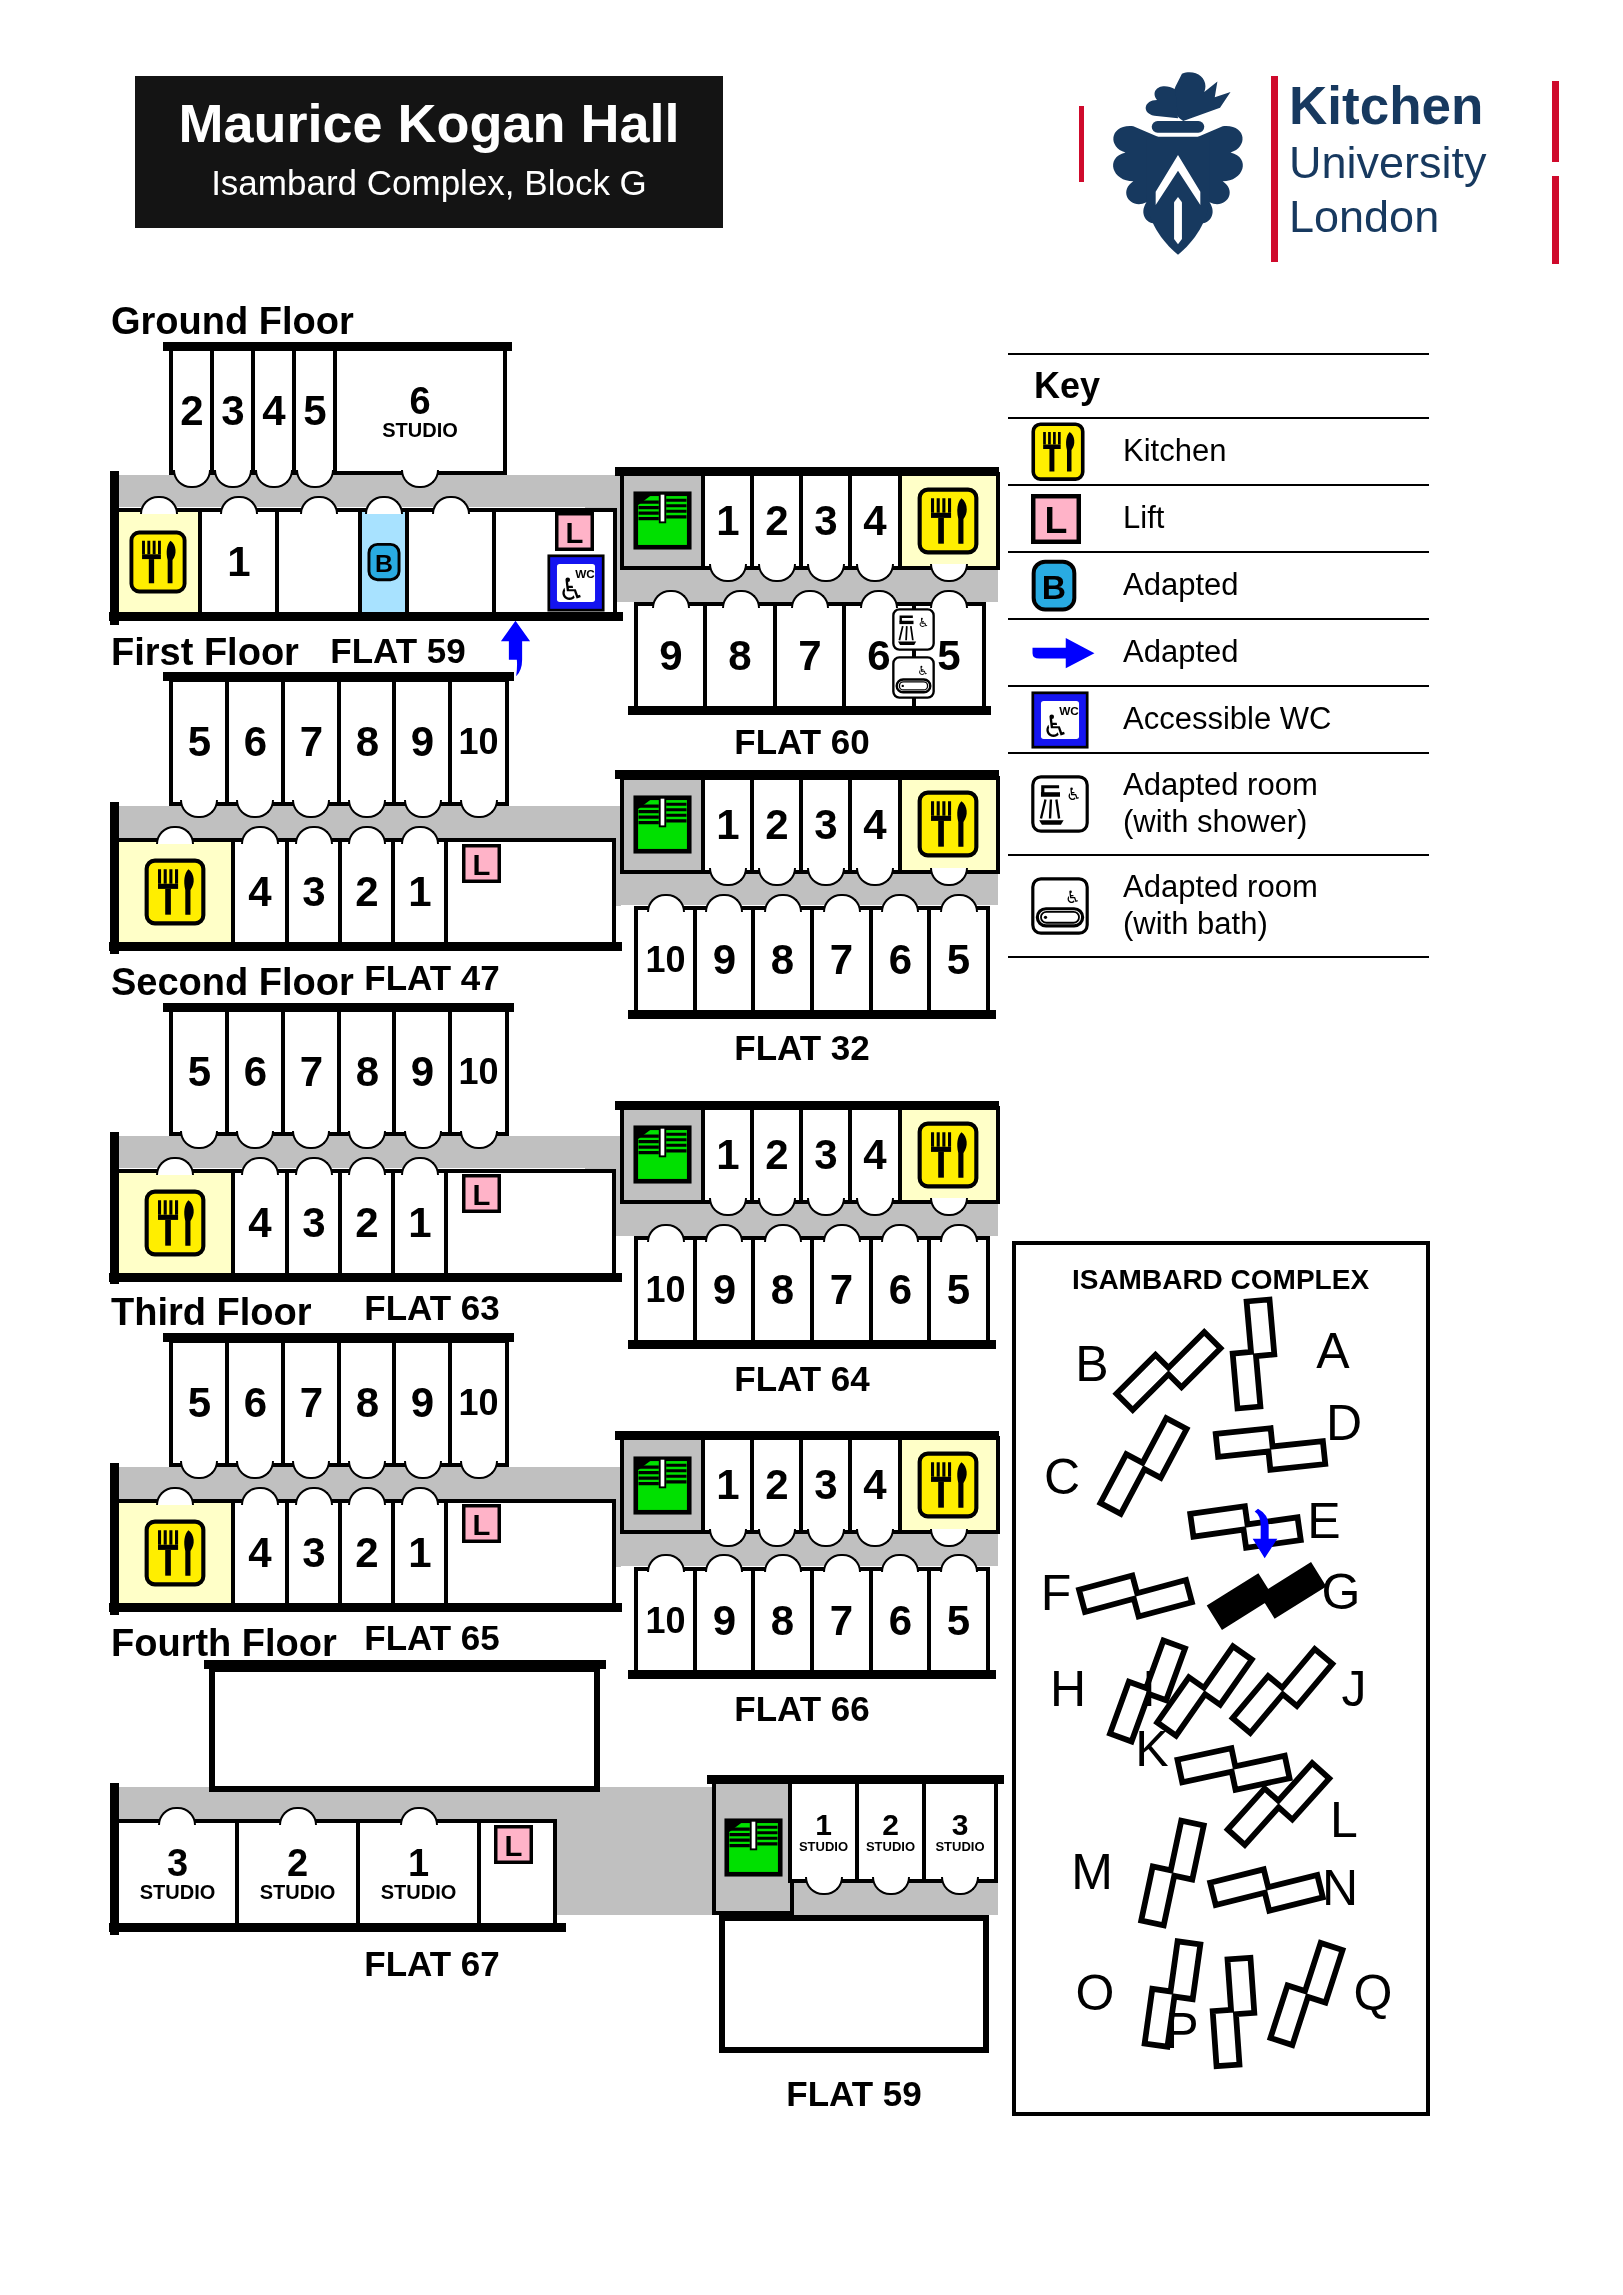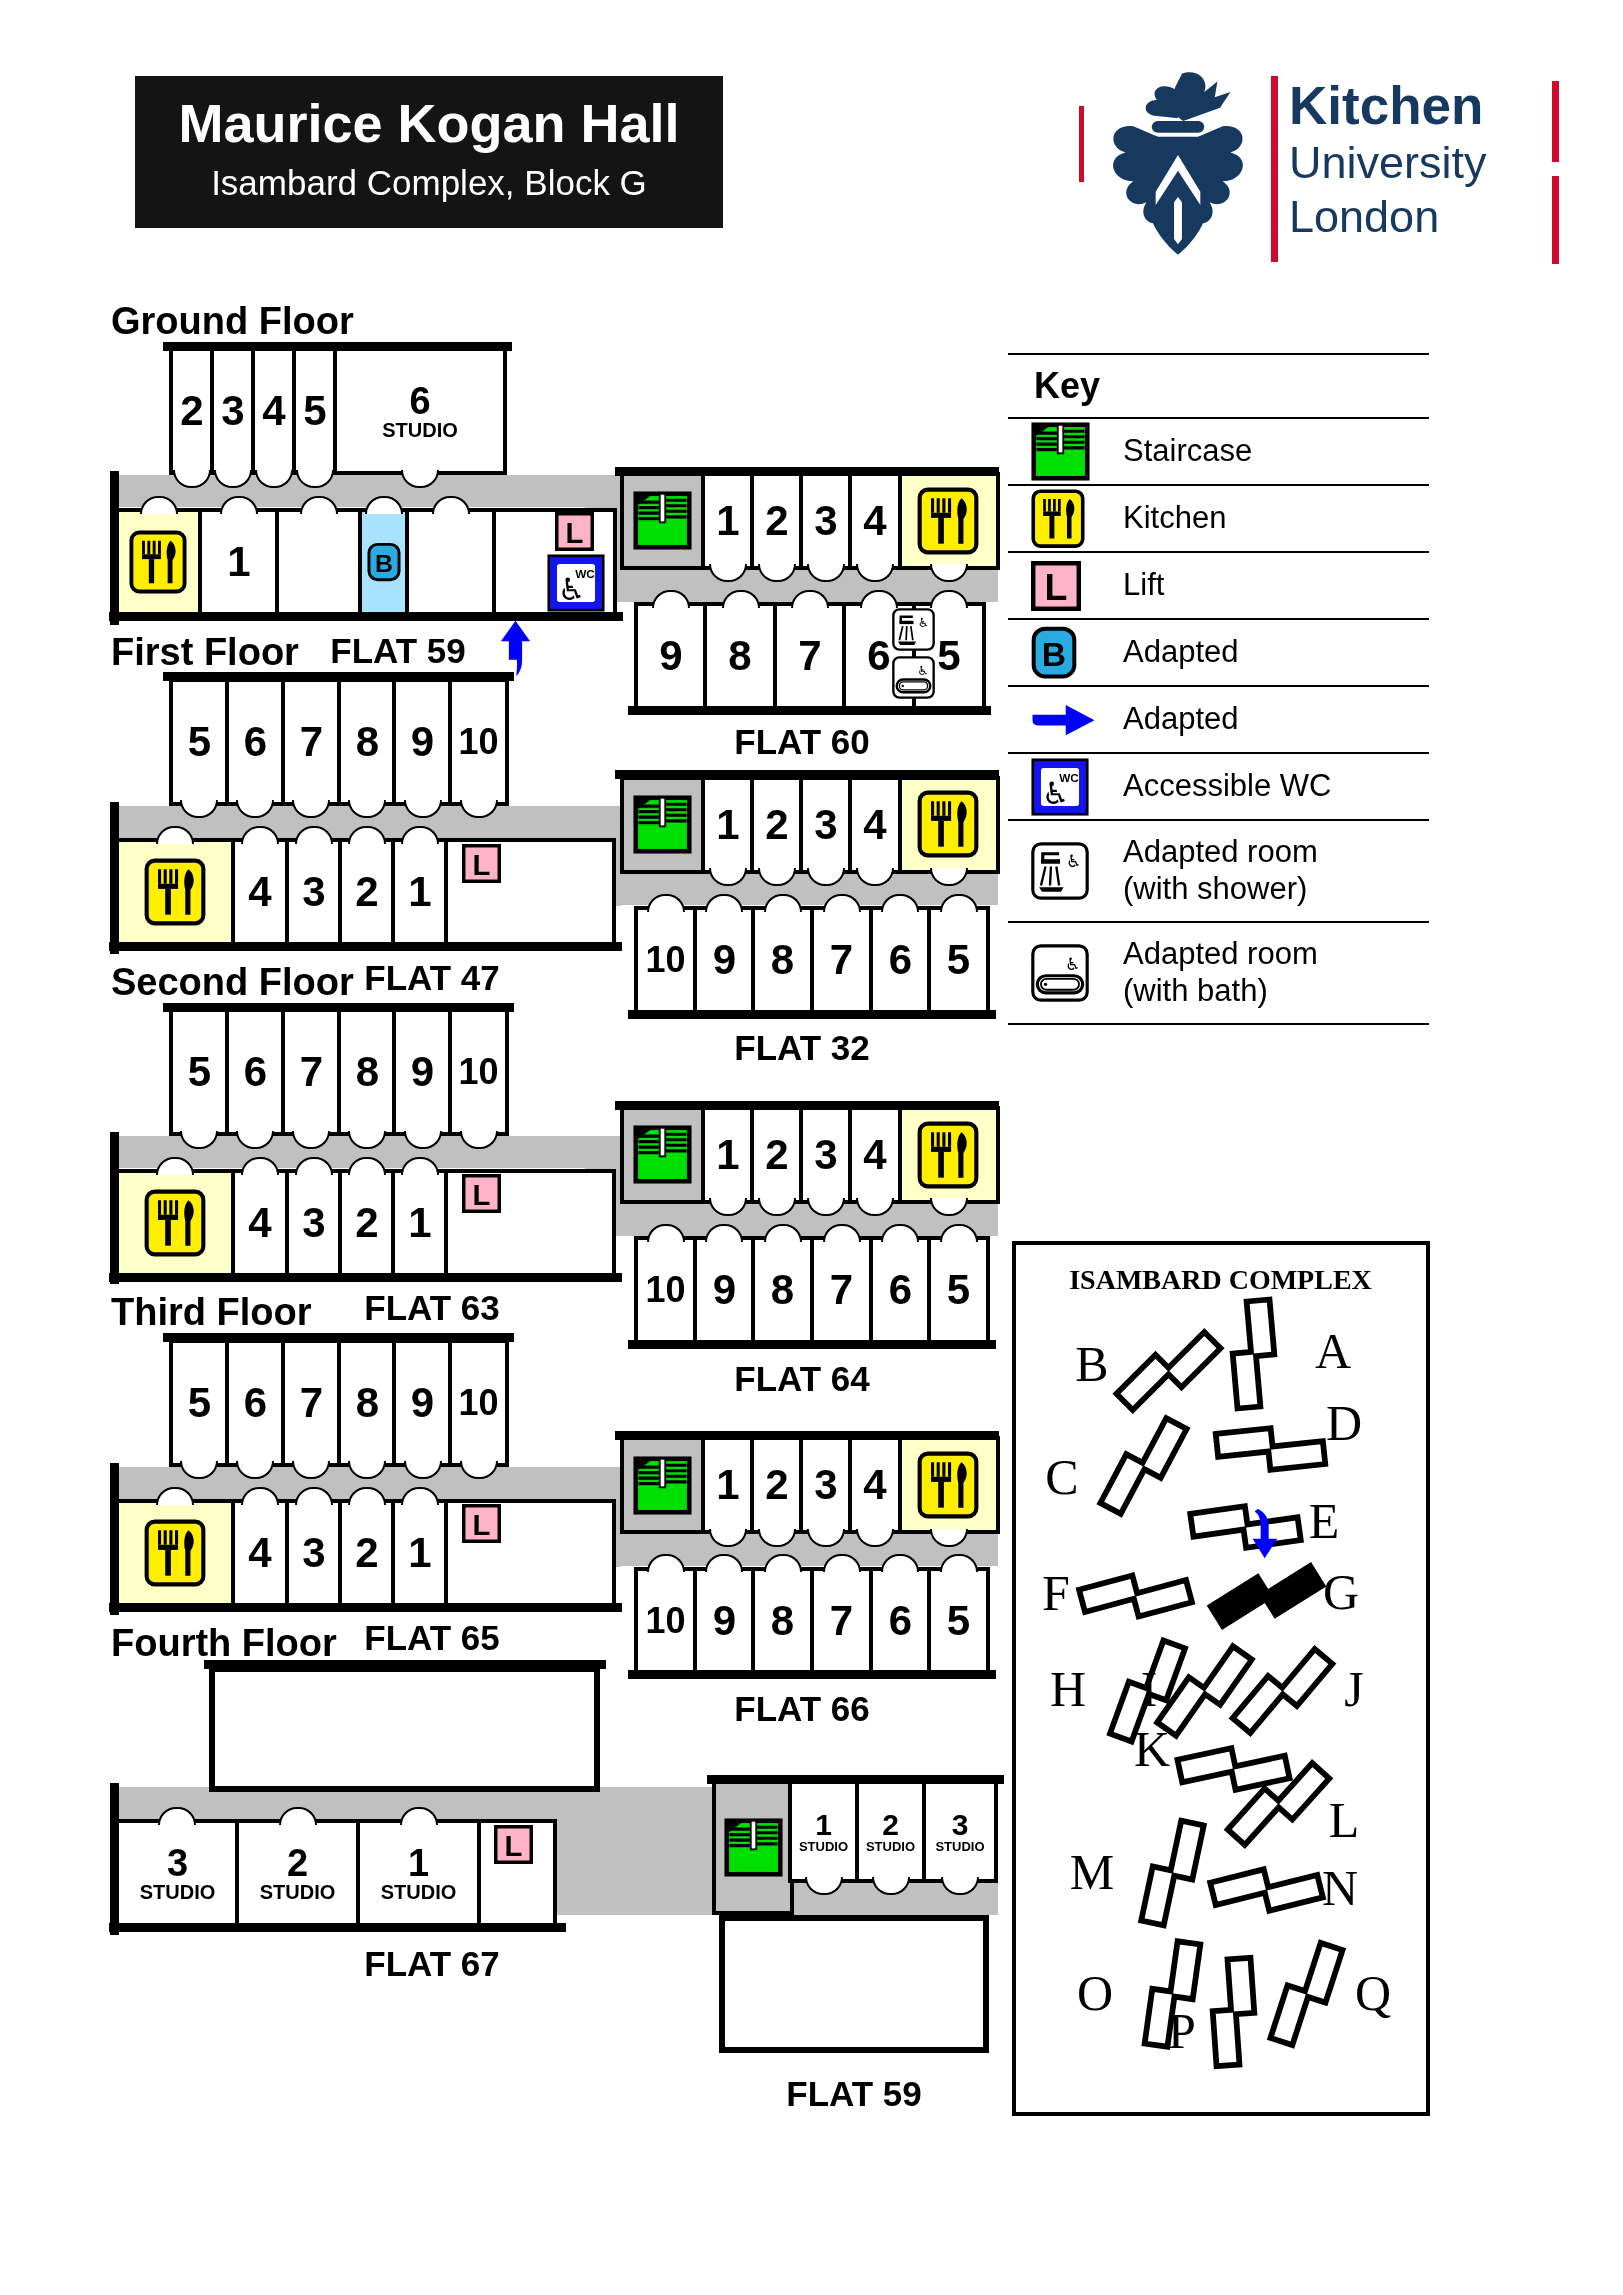--- a/index.html
+++ b/index.html
@@ -34,21 +34,21 @@
   
   #key{position:absolute;left:1008px;top:353px;width:421px;z-index:2;}
   .key-row{border-top:2.7px solid #000;display:flex;align-items:center;}
   .key-row:last-child{border-bottom:2.7px solid #000;}
   .key-head{height:62px;font-size:36px;font-weight:600;padding-left:26px;display:flex;align-items:center;}
   .key-item{min-height:65px;}
   .key-icon{width:73px;margin-left:23px;display:flex;align-items:center;justify-content:flex-start;flex:0 0 auto;}
   .key-label{font-size:31px;margin-left:19px;line-height:1.18;}
 
   
-  .map-box{border:4.7px solid #000;background:#fff;z-index:2;font-family:Liberation Serif, serif;}
+  .map-box{border:4.7px solid #000;background:#fff;z-index:2;}
   .map-title{position:absolute;text-align:center;font-size:28px;font-weight:700;}
   .map-letter{position:absolute;font-size:50px;font-weight:400;transform:translate(-50%,-50%);z-index:3;}
   .map-bld{position:absolute;z-index:2;}
   .map-bld svg{display:block;width:100%;height:100%;}
 </style>
 </head>
 <body>
 
 <div id="page">
 
@@ -76,34 +76,20 @@
     <div class="logo-bar" style="left:192px;top:9.4px;width:6.7px;height:186px;"></div>
     <div class="logo-text lg1" style="left:210px;top:8px;">Kitchen</div>
     <div class="logo-text lg2" style="left:210px;top:70px;">University</div>
     <div class="logo-text lg2" style="left:210px;top:124px;">London</div>
     <div class="logo-bar" style="left:473px;top:13.5px;width:6.7px;height:81px;"></div>
     <div class="logo-bar" style="left:473px;top:109px;width:6.7px;height:88px;"></div>
   </div>
 
   <div id="key">
       <div class="key-row key-head">Key</div>
-      <div class="key-row key-item">
-        <div class="key-icon">
-          <div style="width:59px;height:59px;"><svg viewBox="0 0 64 64">
-              <rect x="3" y="3" width="58" height="58" fill="#00e000" stroke="#000" stroke-width="5"></rect>
-              <path d="M3 3 L22 3 L3 17 Z" fill="#000"></path>
-              <g stroke="#000" stroke-width="3.4">
-                <path d="M6 12 H28 M6 18 H28 M6 24 H28 M6 30 H28"></path>
-                <path d="M36 10 H58 M36 16 H58 M36 22 H58 M36 28 H58"></path>
-              </g>
-              <rect x="29" y="3" width="6" height="31" fill="#fff" stroke="#000" stroke-width="2"></rect>
-            </svg></div>
-        </div>
-        <div class="key-label">Staircase</div>
-      </div>
       <div class="key-row key-item">
         <div class="key-icon">
           <div style="width:54px;height:59px;"><svg viewBox="0 0 60 66">
               <rect x="2.5" y="2.5" width="55" height="61" rx="8" fill="#ffee00" stroke="#000" stroke-width="4"></rect>
               <g stroke="#000" stroke-width="3" fill="none">
                 <path d="M15 11 V25 M20.5 11 V25 M26 11 V25 M31.5 11 V25"></path>
               </g>
               <path d="M13.5 25 H33 V30 H13.5 Z" fill="#000"></path>
               <rect x="20.5" y="30" width="5.5" height="25" fill="#000"></rect>
               <path d="M43 11 C49 15 50 25 45 31 L45 55 L40 55 L40 31 C38 23 39 15 43 11 Z" fill="#000"></path>

